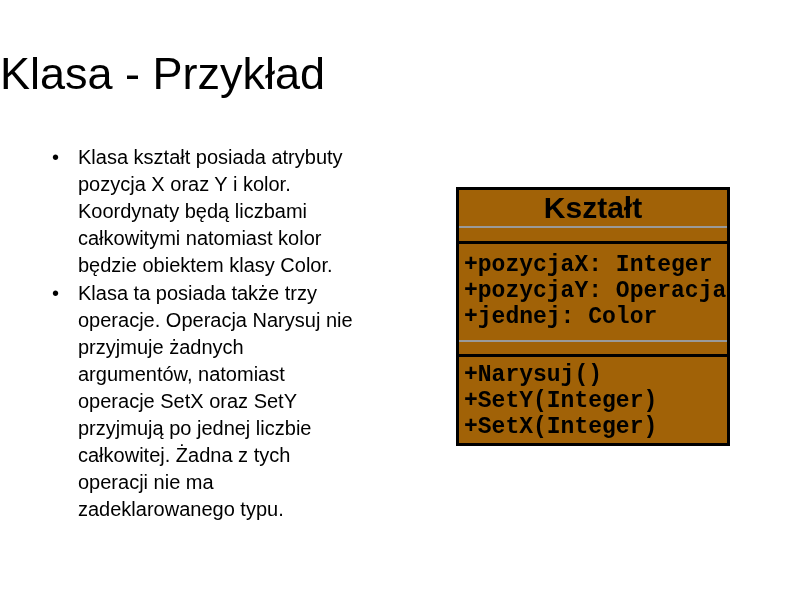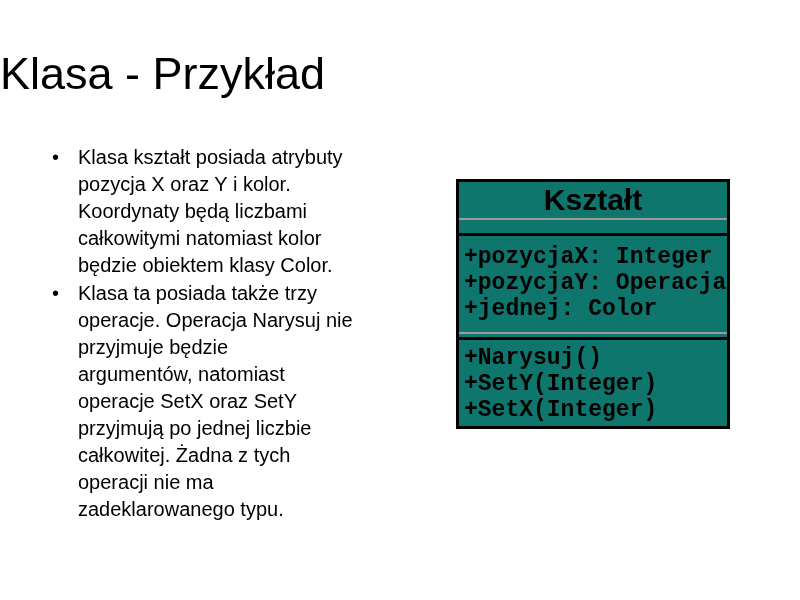--- a/index.html
+++ b/index.html
@@ -39,42 +39,42 @@
   .bullet-dot {
     position: absolute;
     left: 2px;
     top: 0;
   }
   .bullet-text { white-space: pre-line; }
 
   .uml-box {
     position: absolute;
     left: 456px;
-    top: 179px;
+    top: 187px;
     width: 268px;
     border: 3px solid #000000;
-    background: #0f766e;
+    background: #a16207;
   }
   .uml-name {
     font-family: "Liberation Sans", sans-serif;
     font-weight: bold;
     font-size: 30px;
     line-height: 36px;
     text-align: center;
     border-bottom: 2px solid #9a9a9a;
   }
   .uml-attrs {
     border-top: 3px solid #000000;
     margin-top: 13px;
     border-bottom: 2px solid #9a9a9a;
     padding: 8px 0 10px 5px;
   }
   .uml-ops {
     border-top: 3px solid #000000;
-    margin-top: 3px;
+    margin-top: 12px;
     padding: 5px 0 3px 5px;
   }
   .uml-attrs, .uml-ops {
     font-family: "Liberation Mono", monospace;
     font-weight: bold;
     font-size: 23px;
     line-height: 26px;
     white-space: nowrap;
   }
 </style>
@@ -91,21 +91,21 @@
       <span class="bullet-text">Klasa kształt posiada atrybuty
 pozycja X oraz Y i kolor.
 Koordynaty będą liczbami
 całkowitymi natomiast kolor
 będzie obiektem klasy Color.</span>
     </div>
     <div class="bullet-item">
       <span class="bullet-dot">•</span>
       <span class="bullet-text">Klasa ta posiada także trzy
 operacje. Operacja Narysuj nie
-przyjmuje będzie
+przyjmuje żadnych
 argumentów, natomiast
 operacje SetX oraz SetY
 przyjmują po jednej liczbie
 całkowitej. Żadna z tych
 operacji nie ma
 zadeklarowanego typu.</span>
     </div>
   </div>
 
   <div class="uml-box">

